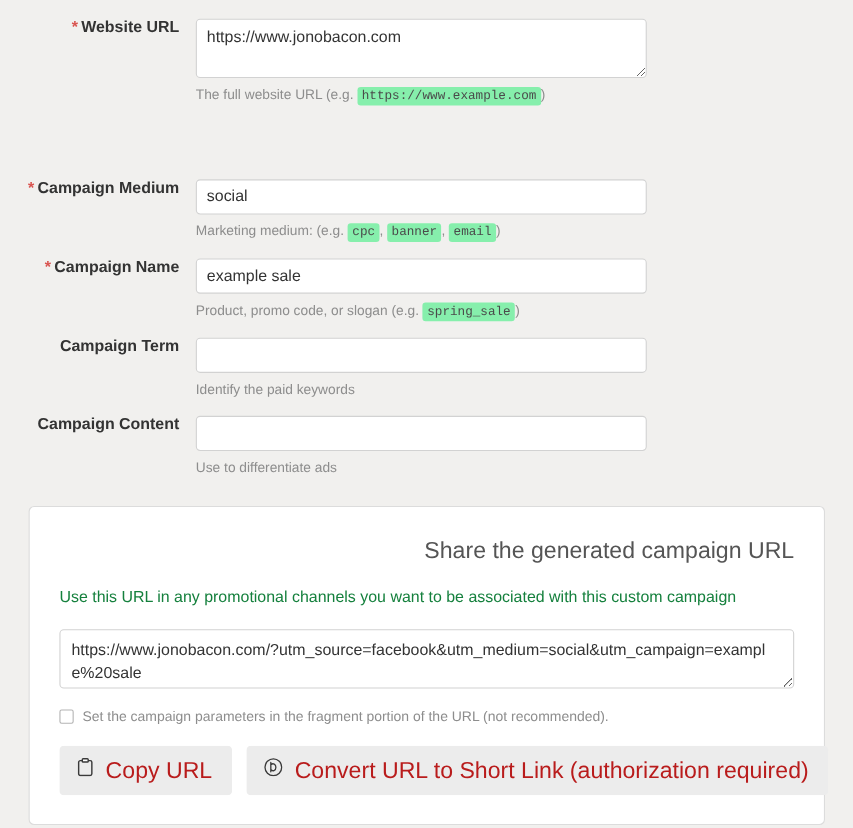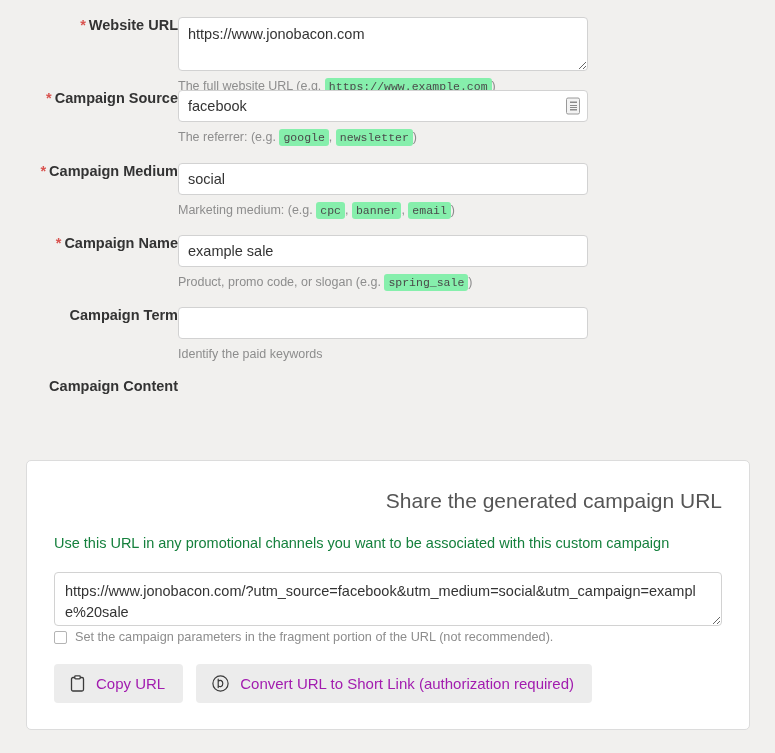--- a/index.html
+++ b/index.html
@@ -16,20 +16,21 @@
   
   .form-row {
     display: flex;
     align-items: flex-start;
     padding: 0 0 0 0;
   }
   .label-col {
     width: 178px;
     flex: 0 0 178px;
     text-align: right;
+    padding-right: 15px;
     font-size: 14.5px;
     font-weight: 700;
     color: #333333;
     line-height: 1.2;
     white-space: nowrap;
   }
   .req-star {
     color: #d9534f;
     font-weight: 700;
     margin-right: 3px;
@@ -137,21 +138,21 @@
     line-height: 1.45;
     resize: vertical;
     height: 54px;
     overflow: hidden;
     display: block;
     word-break: break-all;
   }
   .check-row {
     display: flex;
     align-items: center;
-    margin-top: 4px;
+    margin-top: 18px;
   }
   .cbox {
     width: 13px; height: 13px;
     border: 1px solid #b4b4b4;
     border-radius: 2px;
     background: #ffffff;
     flex: 0 0 13px;
     margin-right: 8px;
   }
   .check-label {
@@ -159,26 +160,26 @@
     color: #8d8d8d;
     line-height: 1.2;
   }
   .btn-row {
     display: flex;
     margin-top: 19px;
     gap: 13px;
   }
   .btn {
     display: inline-flex;
-    align-items: center;
+    align-items: flex-start;
     background: #ececec;
     border: 1px solid transparent;
     border-radius: 4px;
-    font-size: 15px;
-    color: #a21caf;
+    font-size: 21px;
+    color: #b91c1c;
     font-family: "Liberation Sans", sans-serif;
     padding: 10px 17px 10px 15px;
     cursor: pointer;
     line-height: 1.1;
     white-space: nowrap;
   }
   .btn .bi { margin-right: 11px; display: inline-flex; align-items: center; }
 
   
   #row-website  { position: absolute; left: 0;  top: 17px;  width: 775px; }
@@ -199,38 +200,20 @@
     </div>
     <div class="field-col">
       <textarea class="ctrl" rows="2" spellcheck="false" placeholder="" style="">https://www.jonobacon.com</textarea>
       <div class="helper">
         <span>The full website URL (e.g.</span>
         <code>https://www.example.com</code><span>)</span>
       </div>
     </div>
   </div>
 
-  <div class="form-row" id="row-source">
-    <div class="label-col">
-      <span class="req-star">*</span><span>Campaign Source</span>
-    </div>
-    <div class="field-col">
-      <div class="input-wrap">
-        <input class="ctrl" type="text" spellcheck="false" value="facebook" style="">
-        <span class="datalist-ind">
-            <i></i>
-          </span>
-      </div>
-      <div class="helper">
-        <span>The referrer: (e.g.</span>
-        <code>google</code><span>,</span>
-        <code>newsletter</code><span>)</span>
-      </div>
-    </div>
-  </div>
 
   <div class="form-row" id="row-medium">
     <div class="label-col">
       <span class="req-star">*</span><span>Campaign Medium</span>
     </div>
     <div class="field-col">
       <input class="ctrl" type="text" spellcheck="false" value="social" style="">
       <div class="helper">
         <span>Marketing medium: (e.g.</span>
         <code>cpc</code><span>,</span>
@@ -259,20 +242,24 @@
       <div class="helper">
         <span>Product, promo code, or slogan (e.g.</span>
         <code>spring_sale</code><span>)</span>
       </div>
     </div>
   </div>
 
   <div class="form-row" id="row-content">
     <div class="label-col">
       <span>Campaign Content</span>
+    </div>
+    <div class="field-col">
+      <input class="ctrl" type="text" spellcheck="false" value="" style="">
+      <div class="helper">Use to differentiate ads</div>
     </div>
   </div>
 
   <div class="card">
     <h2 class="card-title">Share the generated campaign URL</h2>
     <p class="card-sub">Use this URL in any promotional channels you want to be associated with this custom campaign</p>
 
     <textarea class="url-box" readonly="" spellcheck="false" style="">https://www.jonobacon.com/?utm_source=facebook&amp;utm_medium=social&amp;utm_campaign=example%20sale</textarea>
 
     <div class="check-row">

